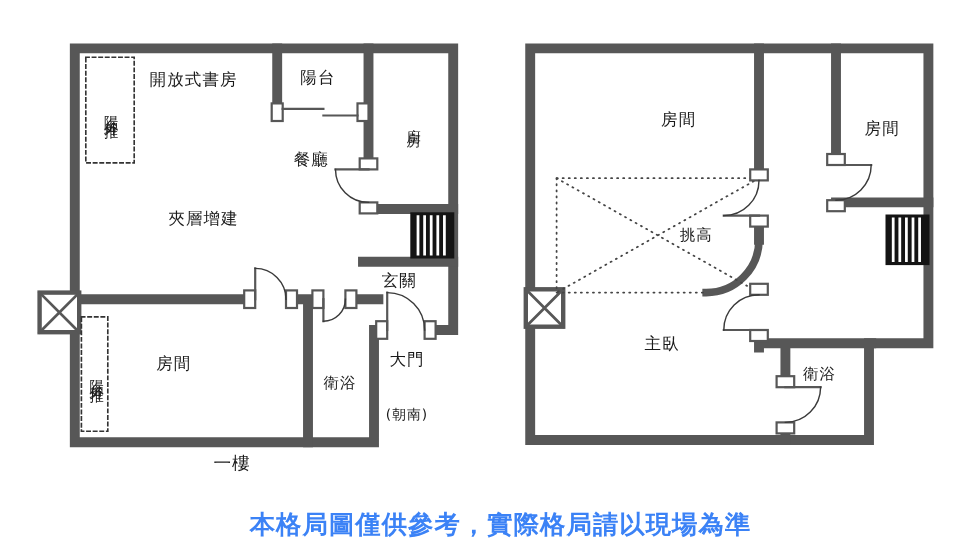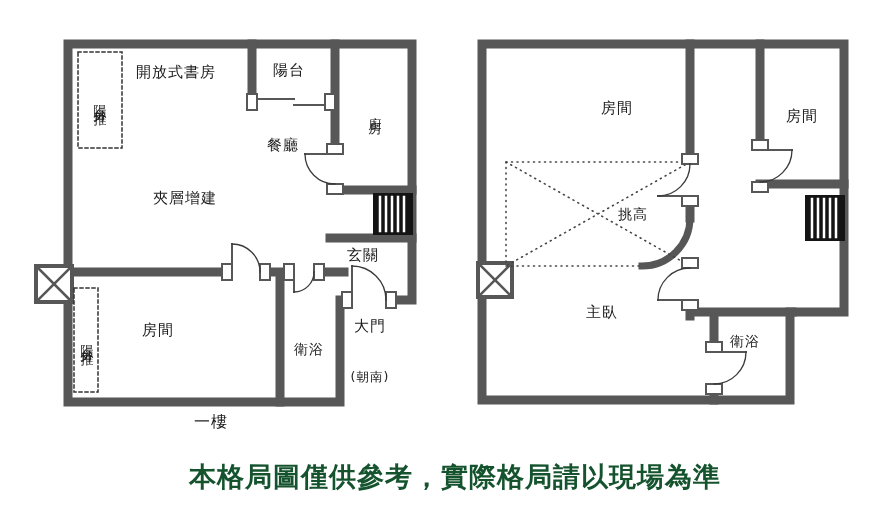--- a/index.html
+++ b/index.html
@@ -25,23 +25,23 @@
   .lbl.v{
     writing-mode:vertical-rl;
     text-orientation:upright;
     font-size:13px;
     letter-spacing:3px;
   }
   .floorname{font-size:16px;}
   .caption{
     position:absolute;
     transform:translate(-50%,-50%);
-    font-size:27px;
+    font-size:23px;
     font-weight:bold;
-    color:#14532d;
+    color:#3b82f6;
     letter-spacing:1px;
     white-space:nowrap;
   }
 </style>
 </head>
 <body>
 
 <div class="canvas">
 
   <svg width="889" height="509" viewBox="0 0 889 509">

